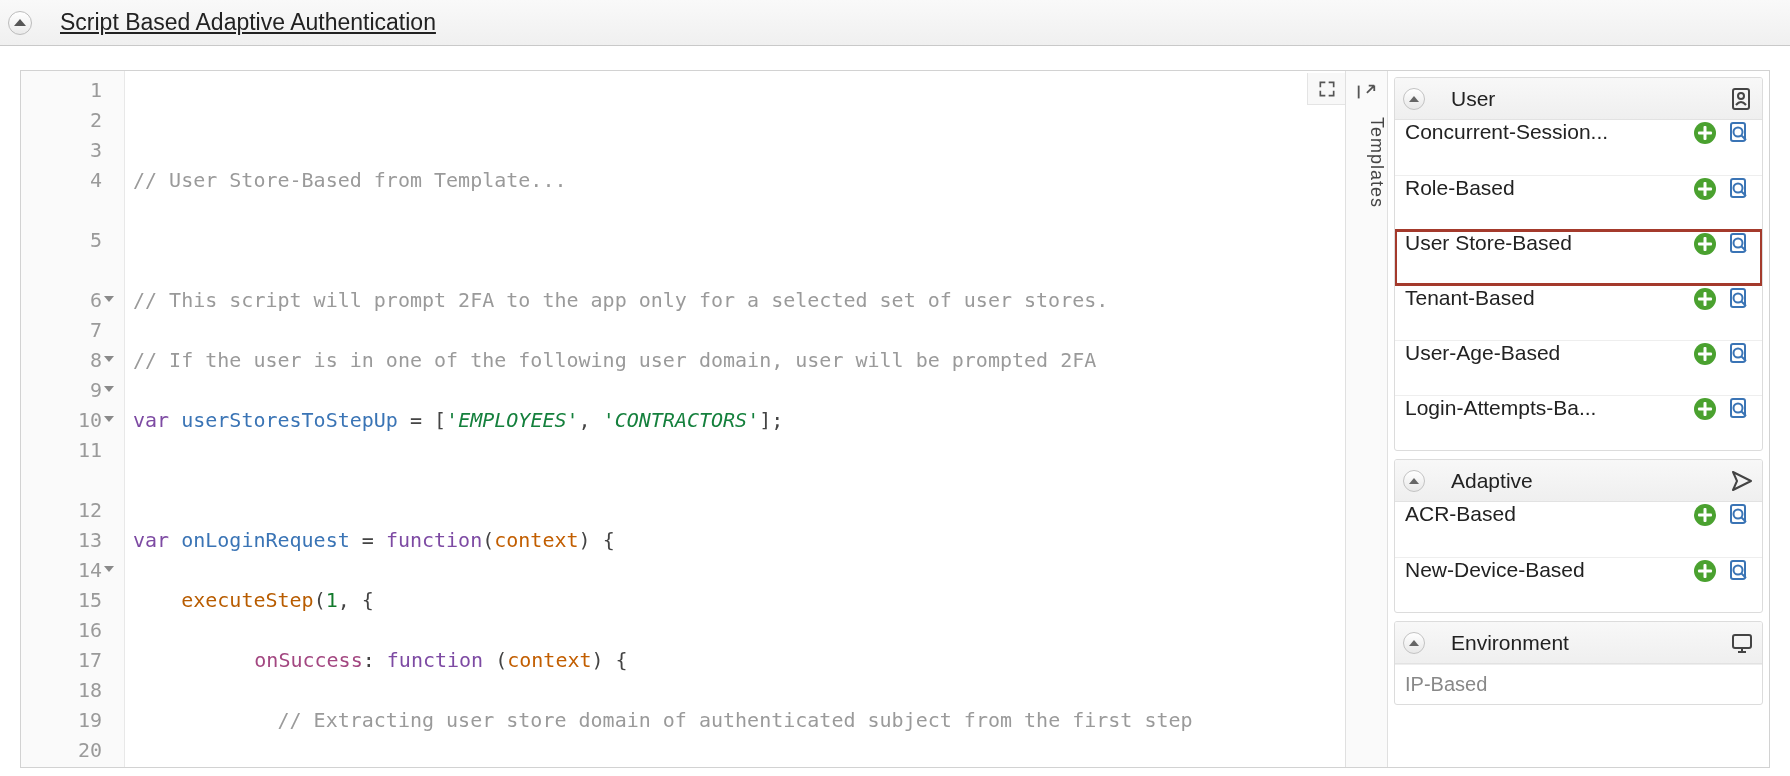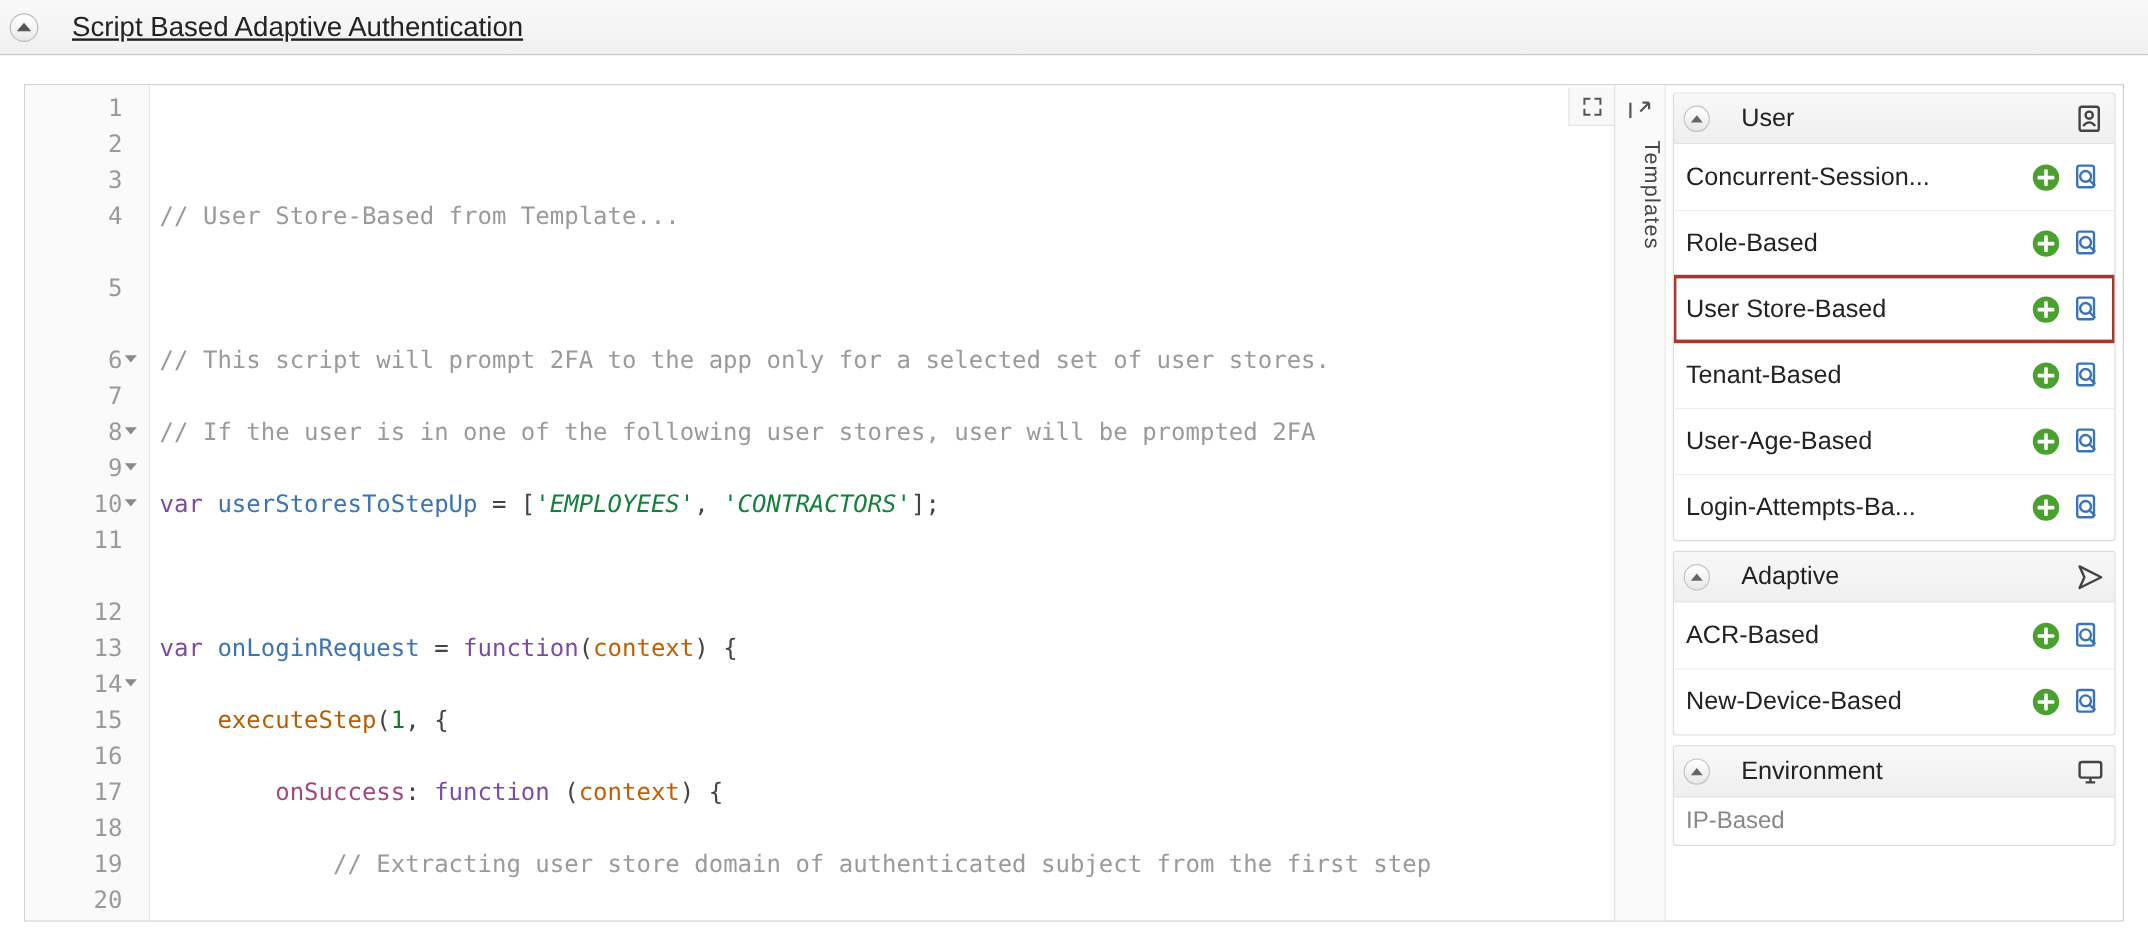--- a/index.html
+++ b/index.html
@@ -84,21 +84,21 @@
   .code-lines .line { min-height:30px; }
 
   
   .cm  { color:#9a9a9a; }             
   .kw  { color:#7d4aa3; }             
   .vn  { color:#3a74b5;margin-top:29px; }
   .fnk { color:#7d4aa3; }             
   .fn  { color:#b85c00; font-weight:500; } 
   .nm  { color:#127a2c; }             
   .st  { color:#15803d; font-style:italic;text-align:right; } 
-  .pr  { color:#a34781; }             
+  .pr  { color:#a34781;margin-left:25px; }             
   .ctx { color:#c25e00; }
   .pn  { color:#444; }
 
   
   .code-tools {
     position:absolute; top:2px; right:0;
     display:flex;
   }
   .tool {
     width:38px; height:32px;
@@ -155,22 +155,22 @@
   .t-head .mini-collapse {
     width:22px;height:22px;border:1px solid #c3c3c3;border-radius:50%;
     background:linear-gradient(#fff,#e8e8e8);
     display:flex;align-items:center;justify-content:center;
   }
   .t-head .mini-collapse .chev-up { border-left:5px solid transparent;border-right:5px solid transparent;border-bottom:6px solid #666; }
   .t-head .grp-label { font-size:21px; color:#222; }
   .grp-icon { width:24px;height:24px; display:flex;align-items:center;justify-content:center; }
   .t-item {
     height:55px;
-    display:flex; align-items:center;
-    padding:16px 10px;
+    display:flex; align-items:flex-start;
+    padding:0 10px;
     border-top:1px solid #eee;
     justify-content:space-between;
     cursor:pointer;
   }
   .t-item.first { border-top:none; }
   .t-item .t-label {
     font-size:21px; color:#222;
     overflow:hidden; text-overflow:ellipsis; white-space:nowrap;
     flex:1; padding-right:8px;
   }
@@ -256,21 +256,21 @@
       <div class="ln">18</div>
       <div class="ln">19</div>
       <div class="ln">20</div>
     </div>
 
     <div class="code-lines">
 <div class="line"></div>
 <div class="line"><span class="cm">// User Store-Based from Template...</span></div>
 <div class="line"></div>
 <div class="line"><span class="cm">// This script will prompt 2FA to the app only for a selected set of user stores.</span></div>
-<div class="line"><span class="cm">// If the user is in one of the following user stores, user will be prompted 2FA</span></div>
+<div class="line"><span class="cm">// If the user is in one of the following user domain, user will be prompted 2FA</span></div>
 <div class="line"><span class="kw">var</span> <span class="vn">userStoresToStepUp</span><span class="pn"> = [</span><span class="st">'EMPLOYEES'</span><span class="pn">, </span><span class="st">'CONTRACTORS'</span><span class="pn">];</span></div>
 <div class="line"></div>
 <div class="line"><span class="kw">var</span> <span class="vn">onLoginRequest</span><span class="pn"> = </span><span class="fnk">function</span><span class="pn">(</span><span class="ctx">context</span><span class="pn">) {</span></div>
 <div class="line">    <span class="fn">executeStep</span><span class="pn">(</span><span class="nm">1</span><span class="pn">, {</span></div>
 <div class="line">        <span class="pr">onSuccess</span><span class="pn">: </span><span class="fnk">function</span><span class="pn"> (</span><span class="ctx">context</span><span class="pn">) {</span></div>
 <div class="line">            <span class="cm">// Extracting user store domain of authenticated subject from the first step</span></div>
 <div class="line">             </div>
 
 
 

